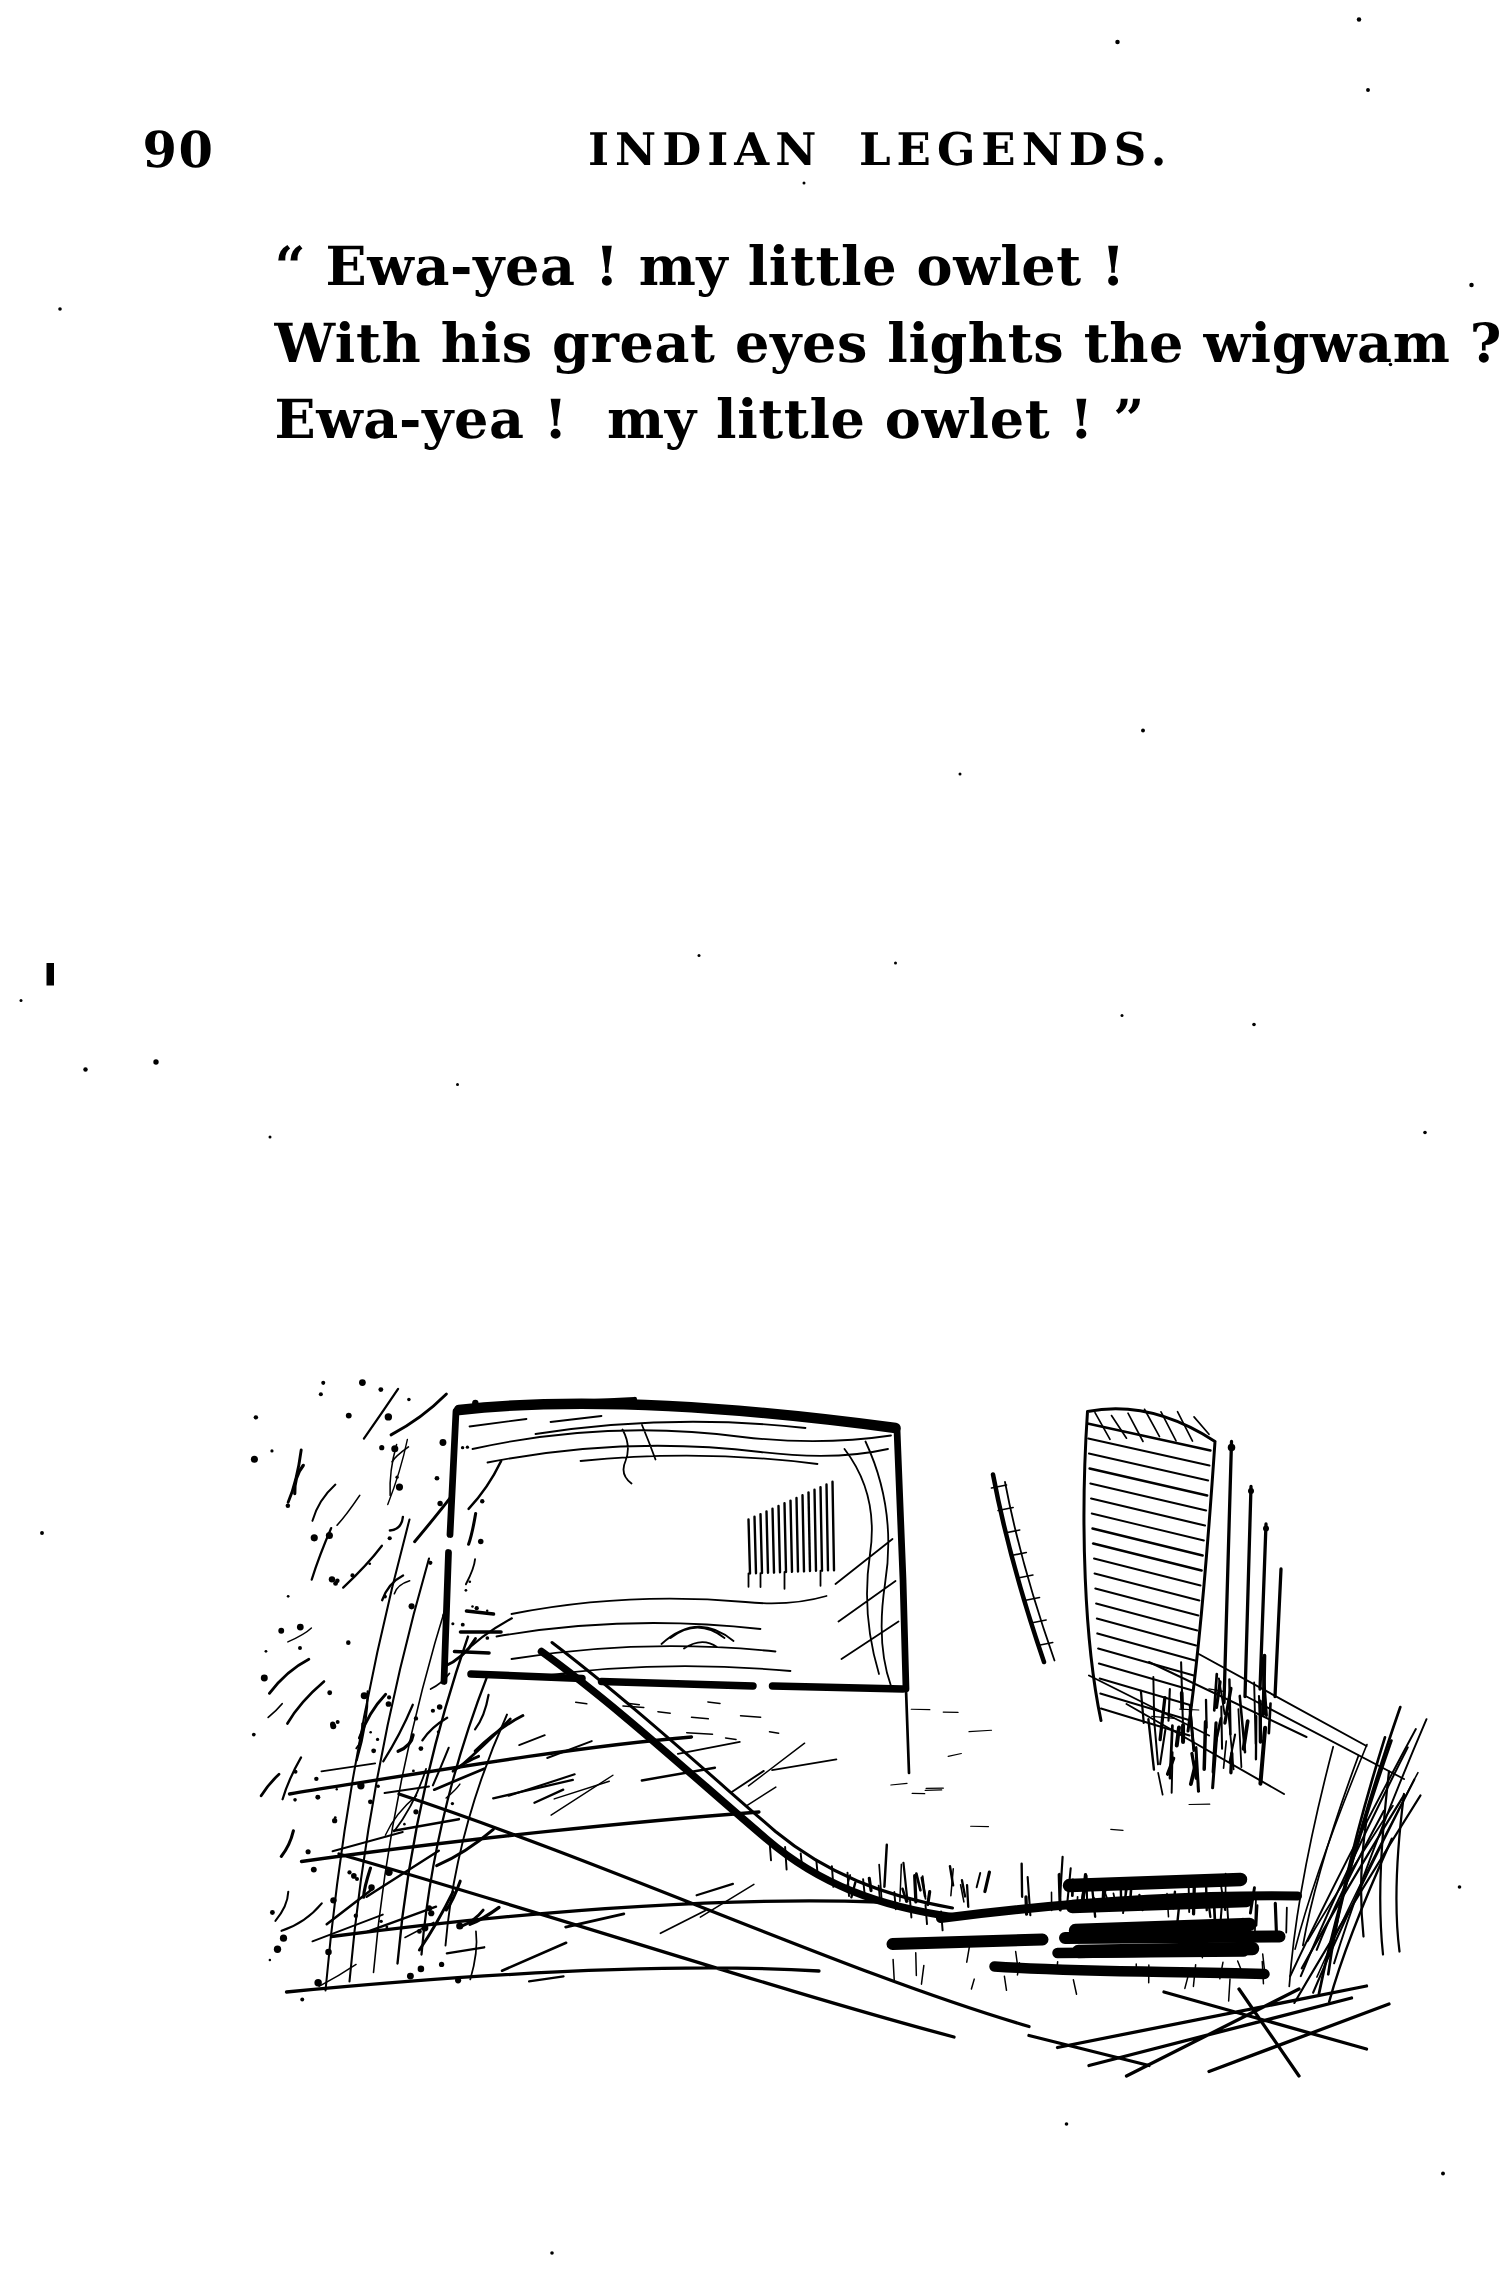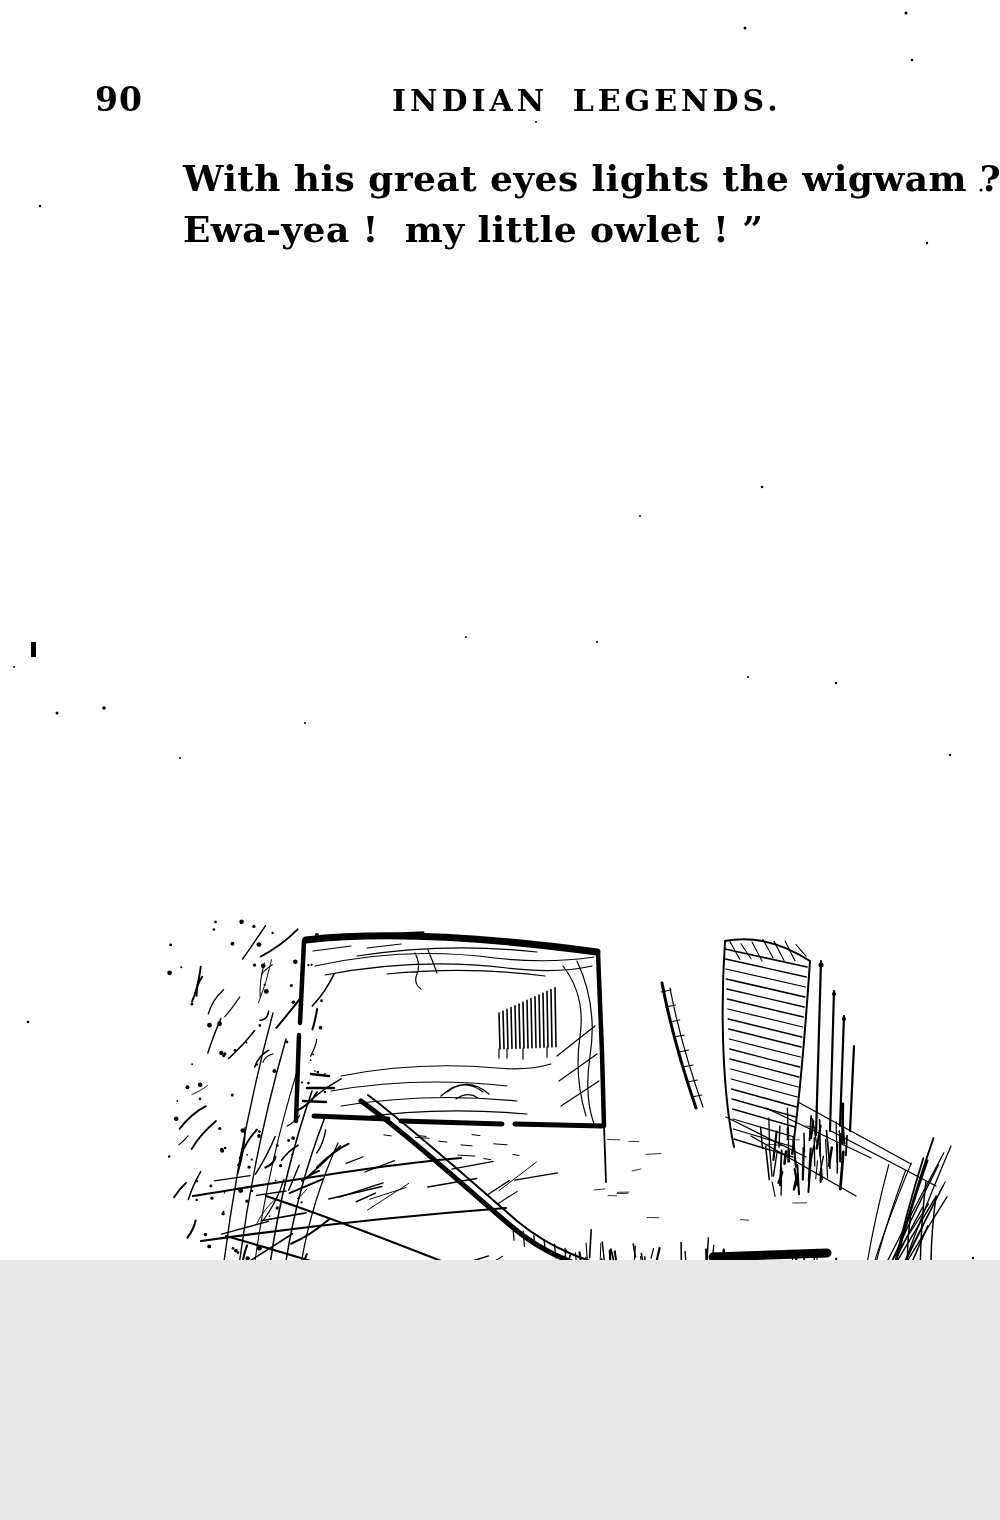--- a/index.html
+++ b/index.html
@@ -1,17 +1,17 @@
 <!DOCTYPE html>
 <html><head>
 <meta charset="utf-8">
 <style>
   html,body{margin:0;padding:0;background:#e8e8e8;}
   .page{
-    position:relative;width:1000px;height:1260px;background:#ffffff;
+    position:relative;width:1000px;height:1520px;background:#ffffff;
     color:#000;font-family:"DejaVu Serif", serif;overflow:hidden;
   }
   .page-number{
     position:absolute;left:95px;top:80px;font-size:33px;font-weight:bold;
     letter-spacing:1px;
   }
   .running-title{
     position:absolute;left:392px;top:83px;font-size:30px;font-weight:bold;
     letter-spacing:4px;word-spacing:10px;
   }
@@ -27,20 +27,21 @@
 </style>
 </head>
 <body>
 
 <div class="page">
 
   <span class="page-number">90</span>
   <span class="running-title">INDIAN LEGENDS.</span>
 
   <div class="poem">
+    <span class="poem-line">“ Ewa-yea ! my little owlet !</span>
     <span class="poem-line">With his great eyes lights the wigwam ?</span>
     <span class="poem-line">Ewa-yea !  my little owlet ! ”</span>
   </div>
 
   <svg class="illus" width="1000" height="1520" viewBox="0 0 1000 1520" role="img" aria-label="A wooden box trap with a dark slot opening sits among scrubby brush, a weathered stump, tall reeds, grass tufts and fallen crossed branches">
     <g id="art" transform="translate(165,895)">
 
       <g>
         <path stroke-width="7" d="M141,45 C220,36 320,42 432,57"></path>
         <path stroke-width="3.5" d="M140,44 L258,38"></path>

